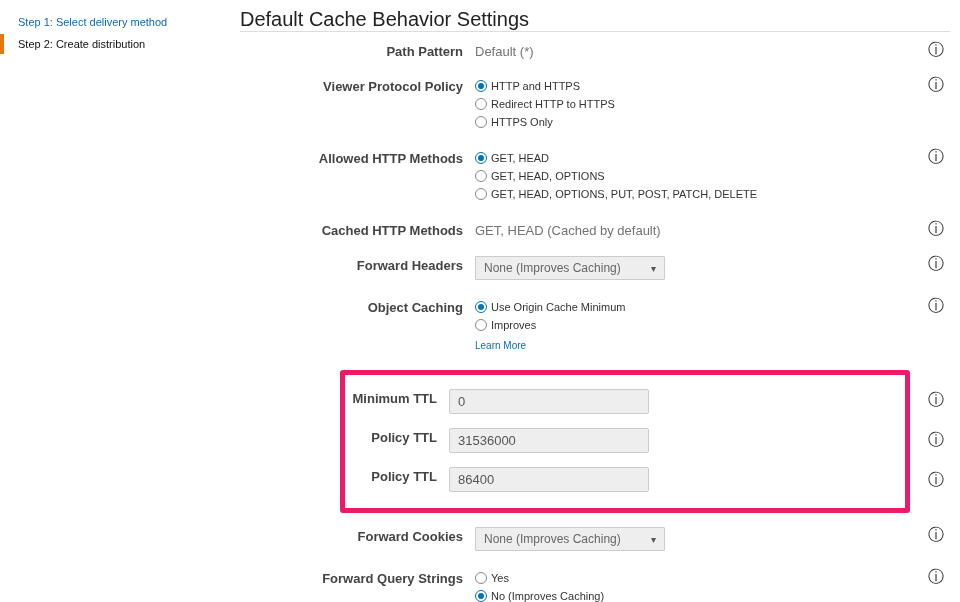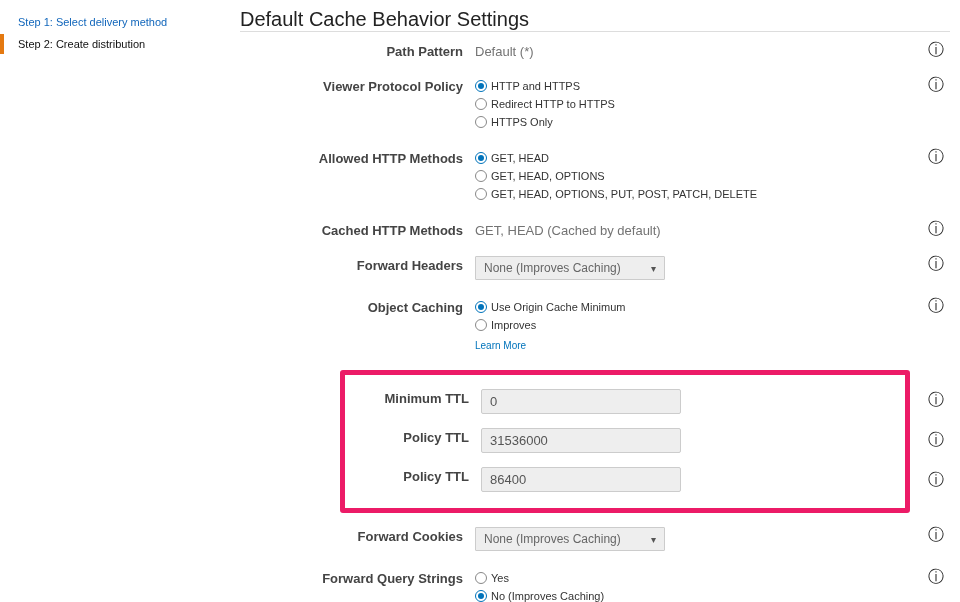--- a/index.html
+++ b/index.html
@@ -113,21 +113,21 @@
     color: #555;
     width: 200px;
   }
   .highlight-box {
     border: 5px solid #ec1b67;
     border-radius: 3px;
     padding: 8px 0 2px 0;
     margin: 10px 40px 14px 100px;
   }
   .highlight-box .row { margin: 6px 0 14px 0; }
-  .highlight-box .lbl { width: 136px; }
+  .highlight-box .lbl { width: 104px; }
   .highlight-box .ctrl { padding-right: 10px; }
 </style>
 </head>
 <body>
 
 <div class="layout">
   <div class="sidebar">
     <div class="step inactive">Step 1: Select delivery method</div>
     <div class="step active">Step 2: Create distribution</div>
   </div>

